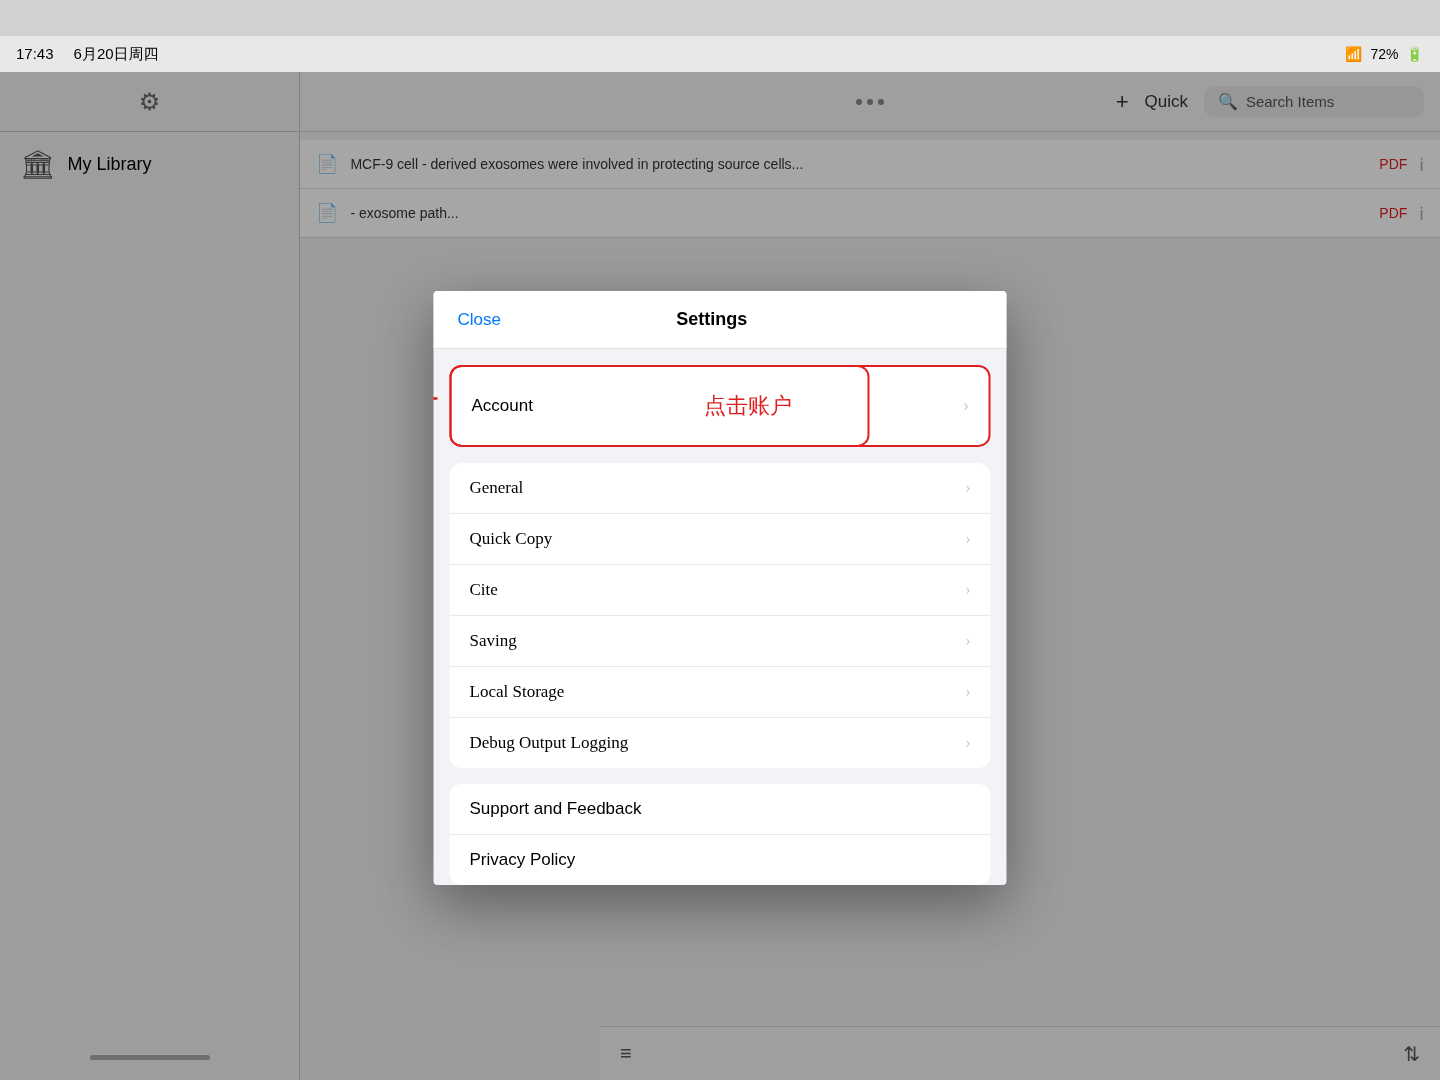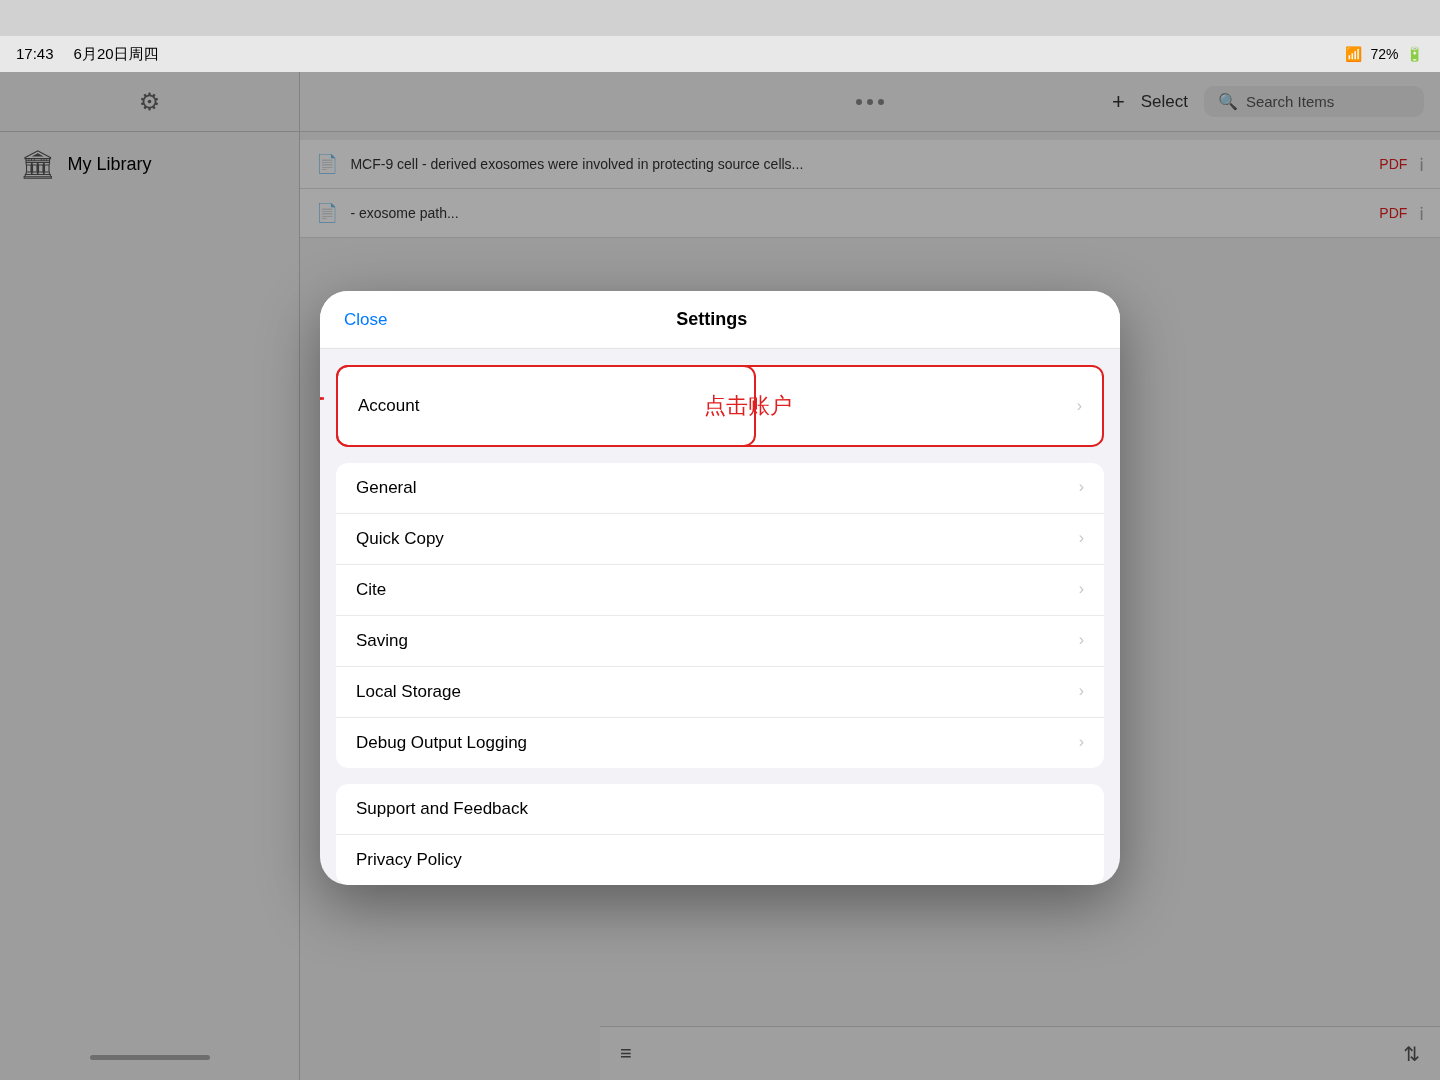--- a/index.html
+++ b/index.html
@@ -194,23 +194,23 @@
       background: rgba(0,0,0,0.35);
       z-index: 50;
     }
 
     
     .settings-modal {
       position: absolute;
       top: 50%;
       left: 50%;
       transform: translate(-50%, -48%);
-      width: 800px;
+      width: 573px;
       background: #f2f2f7;
-      border-radius: 28px;
+      border-radius: 4px;
       z-index: 100;
       overflow: hidden;
       box-shadow: 0 20px 60px rgba(0,0,0,0.4);
     }
     .modal-header {
       background: white;
       display: flex;
       align-items: center;
       justify-content: space-between;
       padding: 18px 24px;
@@ -257,23 +257,25 @@
       margin: 16px 16px 0 16px;
       background: white;
       border-radius: 12px;
       overflow: hidden;
     }
     .settings-section:last-of-type {
       margin-bottom: 0;
     }
     .settings-row {
       display: flex;
+      align-items: center;
       justify-content: space-between;
       padding: 15px 20px;
       border-bottom: 1px solid #e8e8e8;
+      font-family: Liberation Serif, serif;
     }
     .settings-row:last-child {
       border-bottom: none;
     }
     .settings-row-label {
       font-size: 17px;
       color: #000;
     }
     .settings-row-chevron {
       font-size: 16px;
@@ -353,21 +355,21 @@
     <div class="main-content">
 
       <div class="toolbar" style="position:relative;">
         <div class="toolbar-dots">
           <div class="toolbar-dot"></div>
           <div class="toolbar-dot"></div>
           <div class="toolbar-dot"></div>
         </div>
         <div class="toolbar-right">
           <span class="toolbar-plus">+</span>
-          <span class="toolbar-select-btn">Select</span>
+          <span class="toolbar-select-btn">Quick</span>
           <div class="toolbar-search">
             <span class="toolbar-search-icon">🔍</span>
             <span>Search Items</span>
           </div>
         </div>
       </div>
 
       <div class="list-area">
         <div class="list-item">
           <span class="list-item-icon">📄</span>

